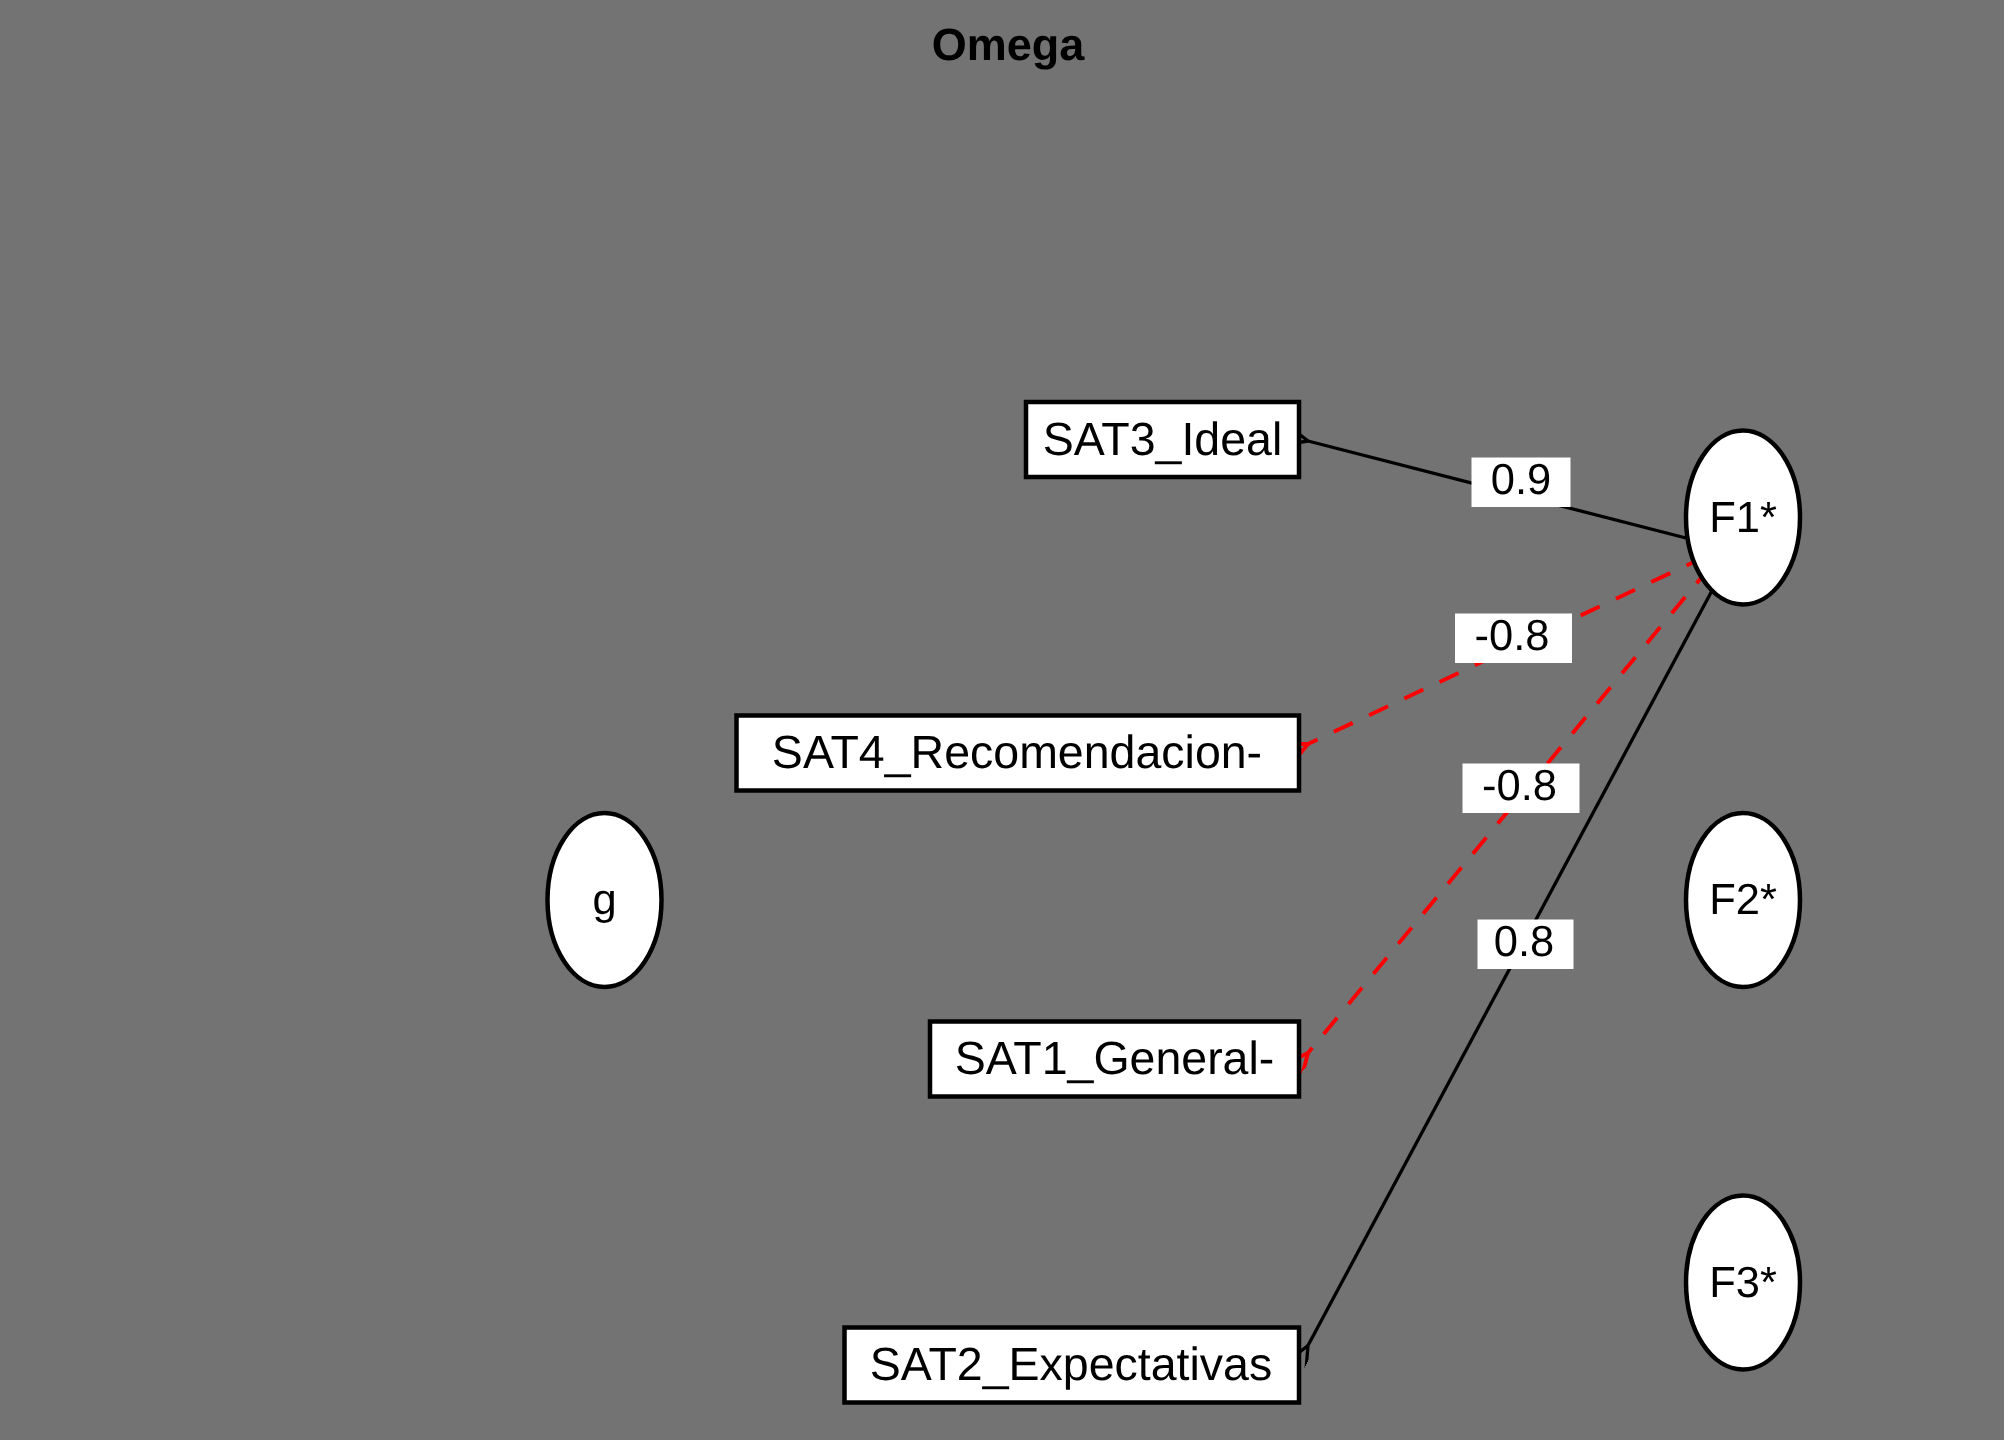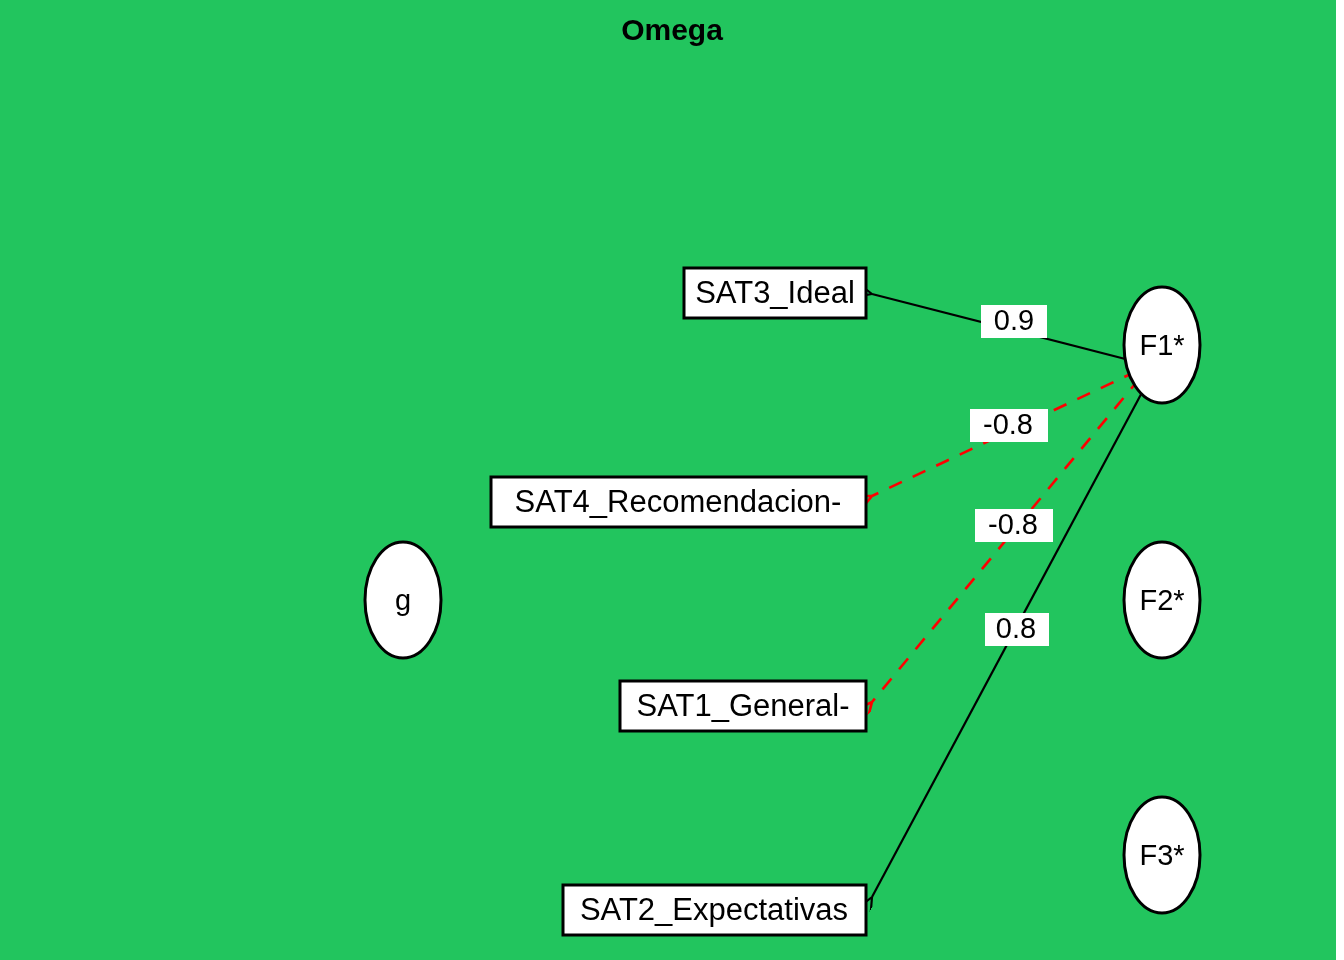--- a/index.html
+++ b/index.html
@@ -7,21 +7,21 @@
     padding: 0;
     background: #ffffff;
   }
   body {
     font-family: "Liberation Sans", sans-serif;
   }
   #stage {
     position: relative;
     width: 1336px;
     height: 960px;
-    background: #22c55e;
+    background: #737373;
     overflow: hidden;
   }
   #diagram-svg {
     position: absolute;
     left: 0;
     top: 0;
     width: 1344px;
     height: 960px;
   }
   .node-box-label,

